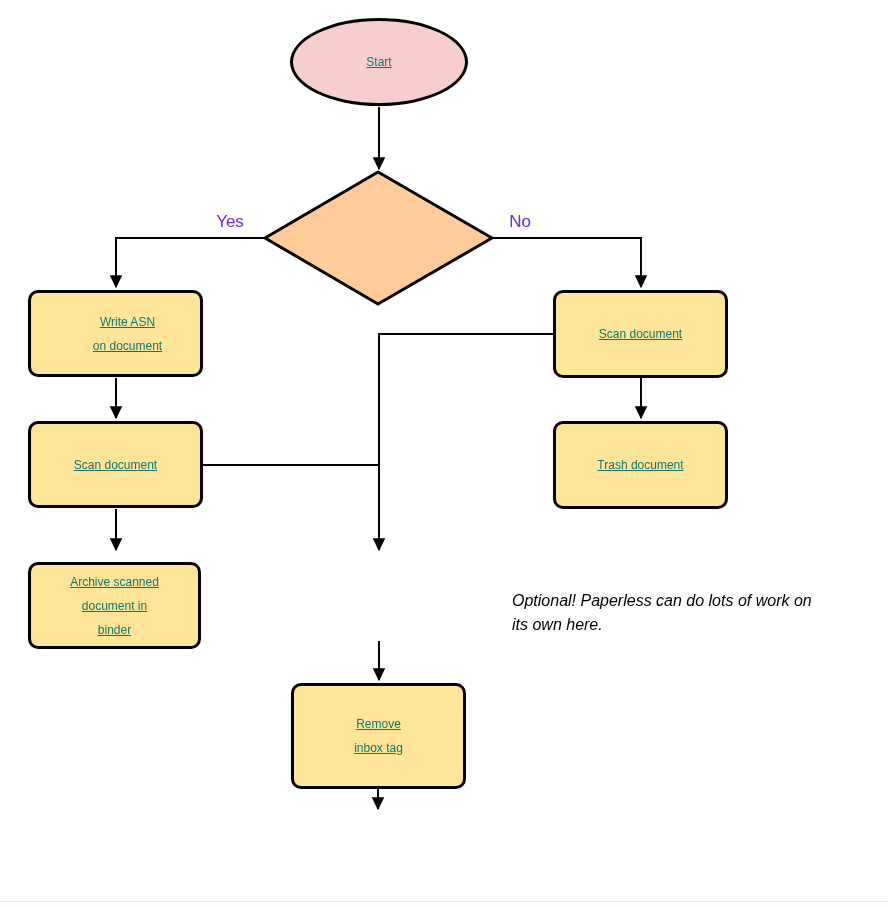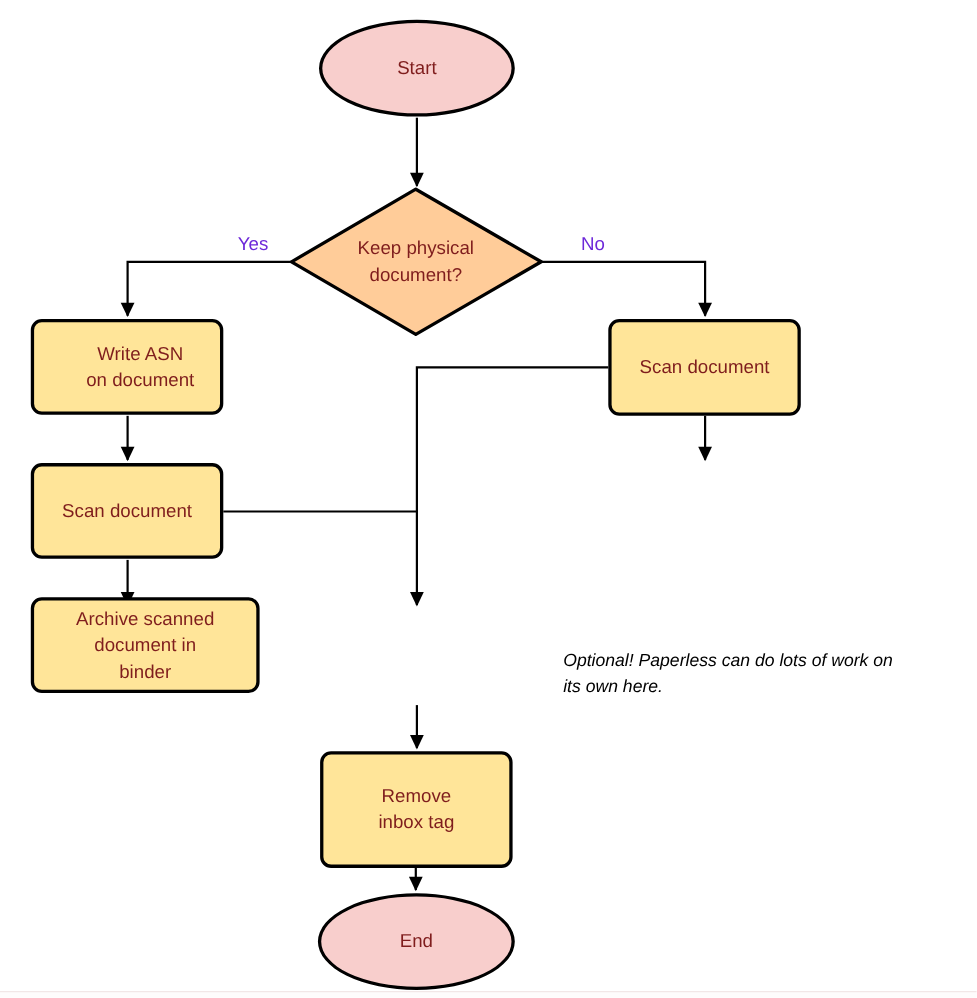--- a/index.html
+++ b/index.html
@@ -32,24 +32,25 @@
     stroke-linejoin: round;
   }
   .node {
     position: absolute;
     z-index: 1;
     box-sizing: border-box;
     display: flex;
     align-items: center;
     justify-content: center;
     text-align: center;
-    font-size: 17px;
+    font-size: 12px;
     line-height: 24px;
-    color: #7f1d1d;
+    color: #0f766e;
     white-space: pre-line;
+    text-decoration: underline;
   }
   .process {
     background: var(--process-fill, #ffe599);
     border: 3px solid var(--stroke, #000000);
     border-radius: 10px;
   }
   .terminal {
     background: var(--terminal-fill, #f8cecc);
     border: 3px solid var(--stroke, #000000);
     border-radius: 50%;
@@ -117,42 +118,40 @@
 
     <polyline class="edge" points="379,641 379,680" marker-end="url(#arrow)"></polyline>
 
     <polyline class="edge" points="378,770 378,809" marker-end="url(#arrow)"></polyline>
 
     <polygon class="decision-shape" points="378,172 492,238 378,304 265,238"></polygon>
   </svg>
 
   <div class="node terminal" style="left:290px; top:18px; width:178px; height:88px;">Start</div>
 
-  <div class="node diamond-label" style="left:278px; top:210px; width:200px; height:56px;">Keep physical
-document?</div>
 
   <div class="node process" style="left:28px; top:290px; width:175px; height:87px;padding-left:24px;">Write ASN
 on document</div>
 
   <div class="node process" style="left:28px; top:421px; width:175px; height:87px;">Scan document</div>
 
-  <div class="node process" style="left:28px; top:543px; width:208px; height:87px;">Archive scanned
+  <div class="node process" style="left:28px; top:562px; width:173px; height:87px;">Archive scanned
 document in
 binder</div>
 
   <div class="node process" style="left:553px; top:290px; width:175px; height:88px;">Scan document</div>
 
+  <div class="node process" style="left:553px; top:421px; width:175px; height:88px;">Trash document</div>
 
 
   <div class="node process" style="left:291px; top:683px; width:175px; height:106px;">Remove
 inbox tag</div>
 
-  <div class="node terminal" style="left:289px; top:812px; width:179px; height:88px;">End</div>
 
   <div class="edge-label" style="left:200px; top:212px;">Yes</div>
 
-  <div class="edge-label" style="left:490px; top:212px;text-align:right;">No</div>
+  <div class="edge-label" style="left:490px; top:212px;">No</div>
 
   <div class="annotation" style="left:480px; top:589px; width:405px;">Optional! Paperless can do lots of work on
 its own here.</div>
 
   <div class="bottom-divider"></div>
 </div>
 
 </body></html>

